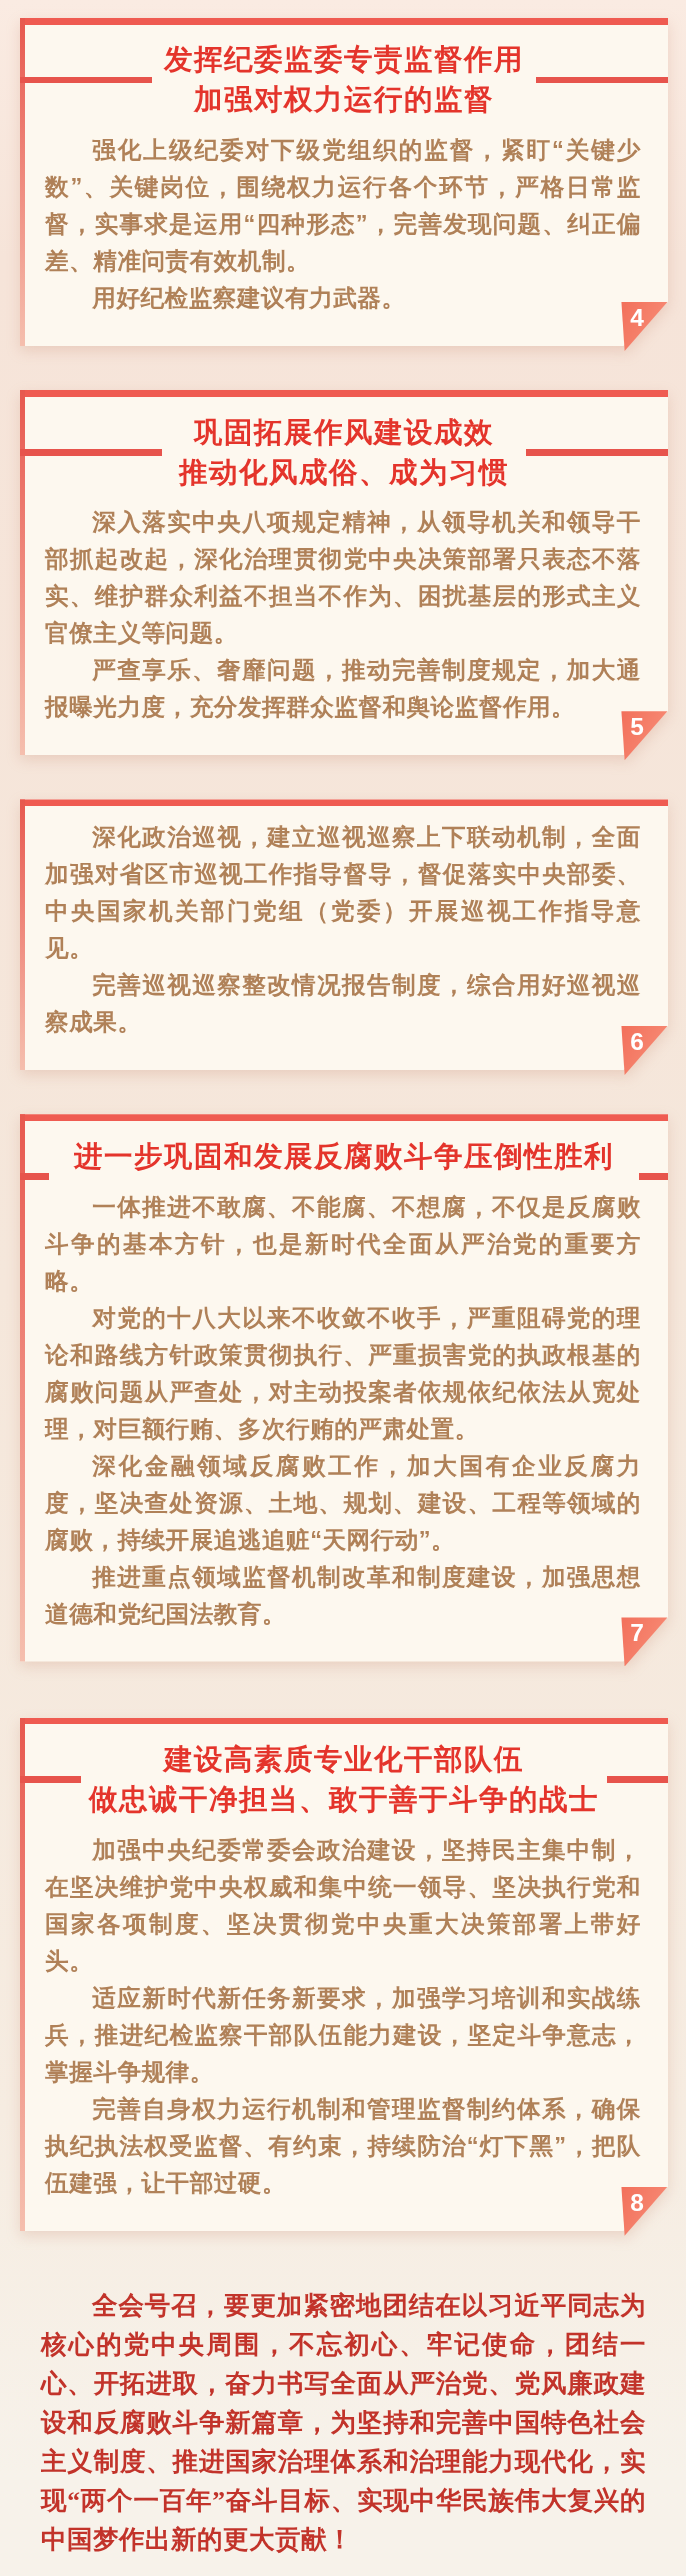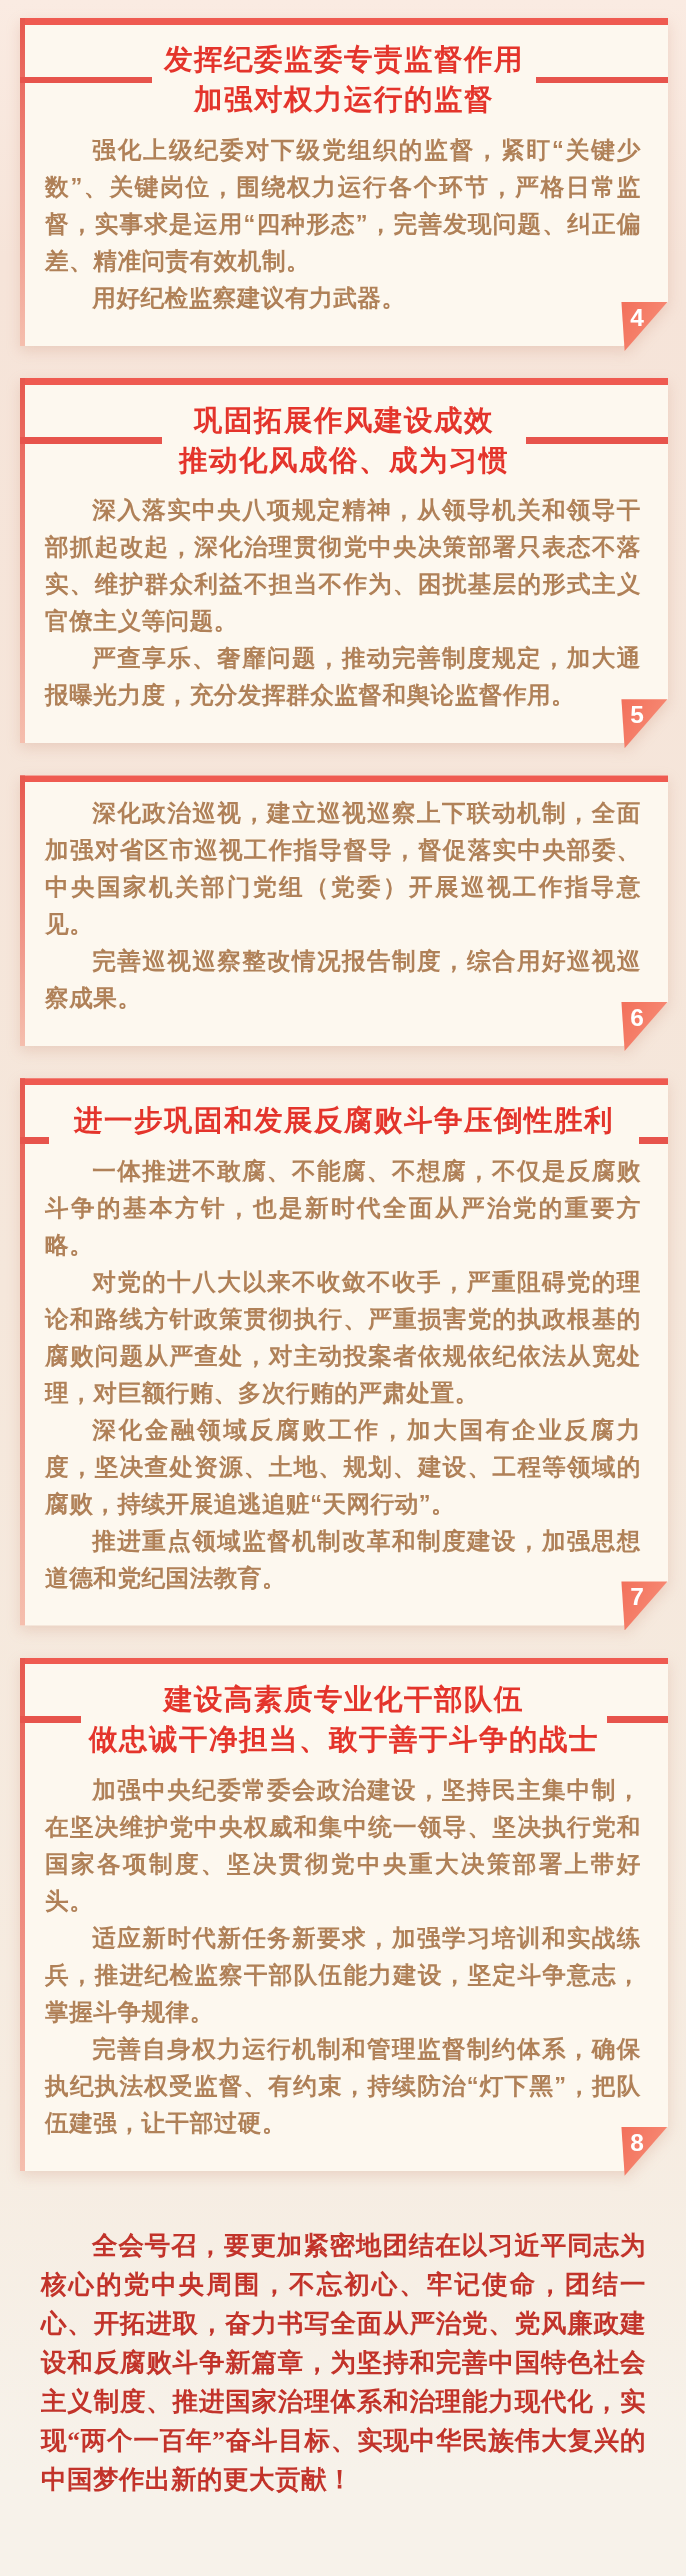--- a/index.html
+++ b/index.html
@@ -5,22 +5,22 @@
   * { margin:0; padding:0; box-sizing:border-box; }
   html,body { width:687px; }
   body {
     height:2576px; overflow:hidden;
     font-family:"Liberation Sans","DejaVu Sans",sans-serif;
     background:linear-gradient(180deg,#FAEBE2 0%,#F6E4D9 10%,#F5E7DB 50%,#F6ECE1 82%,#F7F2EA 96%,#F7F2EA 100%);
     display:flex; flex-direction:column;
   }
   .card-wrap { position:relative; margin:0 18.6px 0 19.6px; filter:drop-shadow(0 5.9px 6.9px rgba(190,120,90,.22)); }
   .card-wrap.gap-a { margin-top:17.7px;border-radius:18px; }
-  .card-wrap.gap-b { margin-top:32px;border-radius:8px; }
-  .card-wrap.gap-c { margin-top:32px; }
+  .card-wrap.gap-b { margin-top:44px;border-radius:8px; }
+  .card-wrap.gap-c { margin-top:56px; }
   .card {
     position:relative; background:#FDF8EF;
     clip-path:polygon(0 0,100% 0,100% calc(100% - 45px),calc(100% - 45px) 100%,0 100%);
     padding-bottom:29px;
   }
   .top-bar { height:6.9px; background:#EF5B51; }
   .left-border { position:absolute; left:0; top:0; bottom:0; width:5.9px;
     background:linear-gradient(180deg,#E7584E 0%,#F09083 55%,#F5BFAE 100%); }
   .title-wrap { position:relative; padding-top:14.7px; }
   .title-line {

